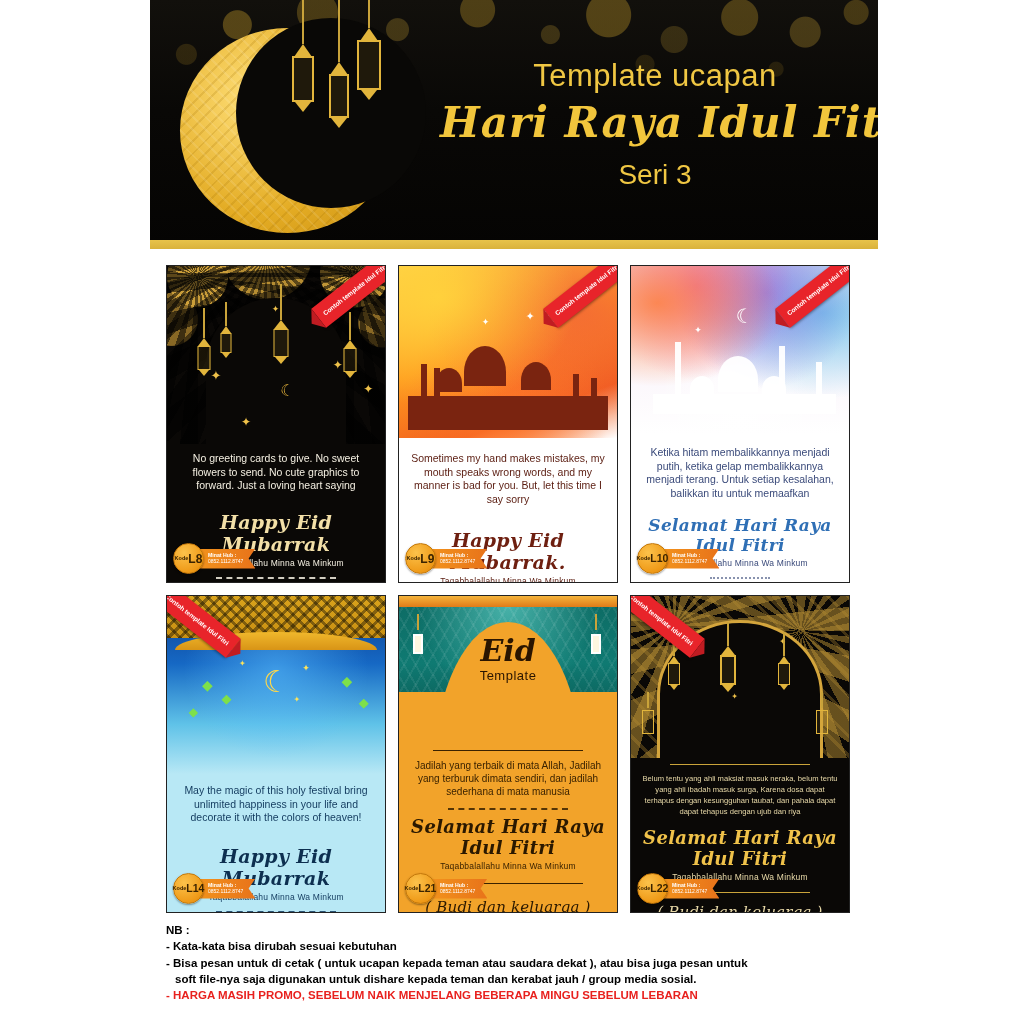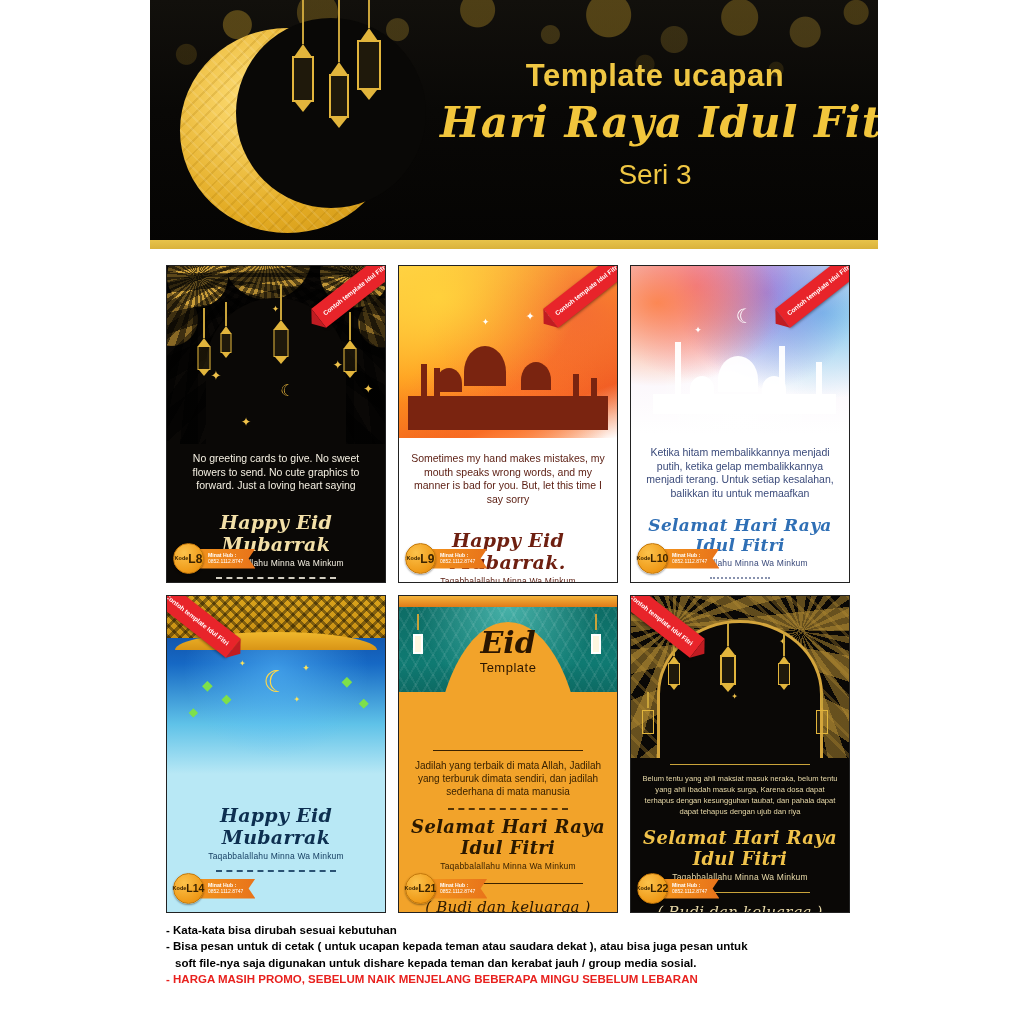--- a/index.html
+++ b/index.html
@@ -64,21 +64,21 @@
     width:0;height:0;border-left:9px solid transparent;border-right:9px solid transparent;
     border-bottom:13px solid #e2b53c;
   }
   .lbot {
     position:absolute; left:50%; transform:translateX(-50%);
     width:0;height:0;border-left:8px solid transparent;border-right:8px solid transparent;
     border-top:10px solid #e2b53c;
   }
   .banner-texts { position:absolute; left:290px; top:58px; width:430px; text-align:center; }
   .t-line1 {
-    color:#f0c743; font-size:31px; font-weight:700; letter-spacing:.5px;
+    color:#f0c743; font-size:31px; font-weight:400; letter-spacing:.5px;
     font-family:"Liberation Sans", sans-serif;
   }
   .t-line2 {
     color:#f2c63c; font-size:42px; margin-top:4px; white-space:nowrap;
     font-family:"DejaVu Serif", serif; font-style:italic; font-weight:700;
     letter-spacing:1px;
   }
   .t-line3 {
     color:#f0c743; font-size:28px; margin-top:12px;
     font-family:"Liberation Sans", sans-serif;
@@ -424,20 +424,21 @@
         <span class="star-g" style="left:16%; top:46%; font-size:14px; color:#7ee04a;">◆</span>
         <span class="star-g" style="left:25%; top:54%; font-size:13px; color:#7ee04a;">◆</span>
         <span class="star-g" style="left:10%; top:62%; font-size:12px; color:#7ee04a;">◆</span>
         <span class="star-g" style="left:80%; top:44%; font-size:14px; color:#7ee04a;">◆</span>
         <span class="star-g" style="left:88%; top:56%; font-size:13px; color:#7ee04a;">◆</span>
         <div class="ribbon tl">
           <span>Contoh template Idul Fitri</span>
         </div>
       </div>
       <div class="card-body" style="top:178px; color:#123a5e; padding-top:10px;">
+        <div class="quote">May the magic of this holy festival bring unlimited happiness in your life and decorate it with the colors of heaven!</div>
         <div class="greet" style="color:#0d2f50; margin-top:20px;">Happy Eid Mubarrak</div>
         <div class="taq">Taqabbalallahu Minna Wa Minkum</div>
         <div class="dashes"></div>
 
       </div>
       <div class="kode">
         <div class="kode-circle">
           <span class="kode-label">Kode</span>
           <span class="kode-val" style="font-size:10.5px;">L14</span>
         </div>
@@ -448,21 +449,21 @@
       </div>
     </div>
 
     <div class="card" style="background:#f2a32a;">
       <div class="card-art" style="height:122px;">
         <div class="art-teal"></div>
         <div class="teal-goldbar"></div>
         <div style="position:absolute; left:16%; right:16%; top:26px; bottom:-260px;
              background:#f2a32a; border-radius:50% 50% 0 0 / 42% 42% 0 0;"></div>
         <div style="position:absolute; left:0; right:0; top:96px; height:260px; background:#f2a32a;"></div>
-        <div style="position:absolute; left:50%; top:32px; transform:translateX(-50%);
+        <div style="position:absolute; left:50%; top:40px; transform:translateX(-50%);
              width:130px; text-align:center; color:#2a1500;">
           <div style="font-family:'DejaVu Serif',serif; font-style:italic; font-weight:700; font-size:30px; line-height:1;">Eid</div>
           <div style="font-size:13px; margin-top:2px; letter-spacing:.5px;">Template</div>
         </div>
         <div class="lantern" style="left:18px; top:18px; height:16px;">
           <div class="lbody" style="top:20px; width:10px; height:20px; border-color:#fff; background:#fff7e0;"></div>
         </div>
         <div class="lantern" style="left:196px; top:18px; height:16px;">
           <div class="lbody" style="top:20px; width:10px; height:20px; border-color:#fff; background:#fff7e0;"></div>
         </div>
@@ -539,19 +540,20 @@
         <div class="minat">
           <span class="minat-l1">Minat Hub :</span>
           <span class="minat-l2">0852.1112.8747</span>
         </div>
       </div>
     </div>
 
   </div>
 
   <div class="nb">
+    <div>NB :</div>
     <div>- Kata-kata bisa dirubah sesuai kebutuhan</div>
     <div>- Bisa pesan untuk di cetak ( untuk ucapan kepada teman atau saudara dekat ), atau bisa juga pesan untuk</div>
     <div class="nb-indent">soft file-nya saja digunakan untuk dishare kepada teman dan kerabat jauh / group media sosial.</div>
     <div class="nb-red">- HARGA MASIH PROMO, SEBELUM NAIK MENJELANG BEBERAPA MINGU SEBELUM LEBARAN</div>
   </div>
 
 </div>
 
 </body></html>

